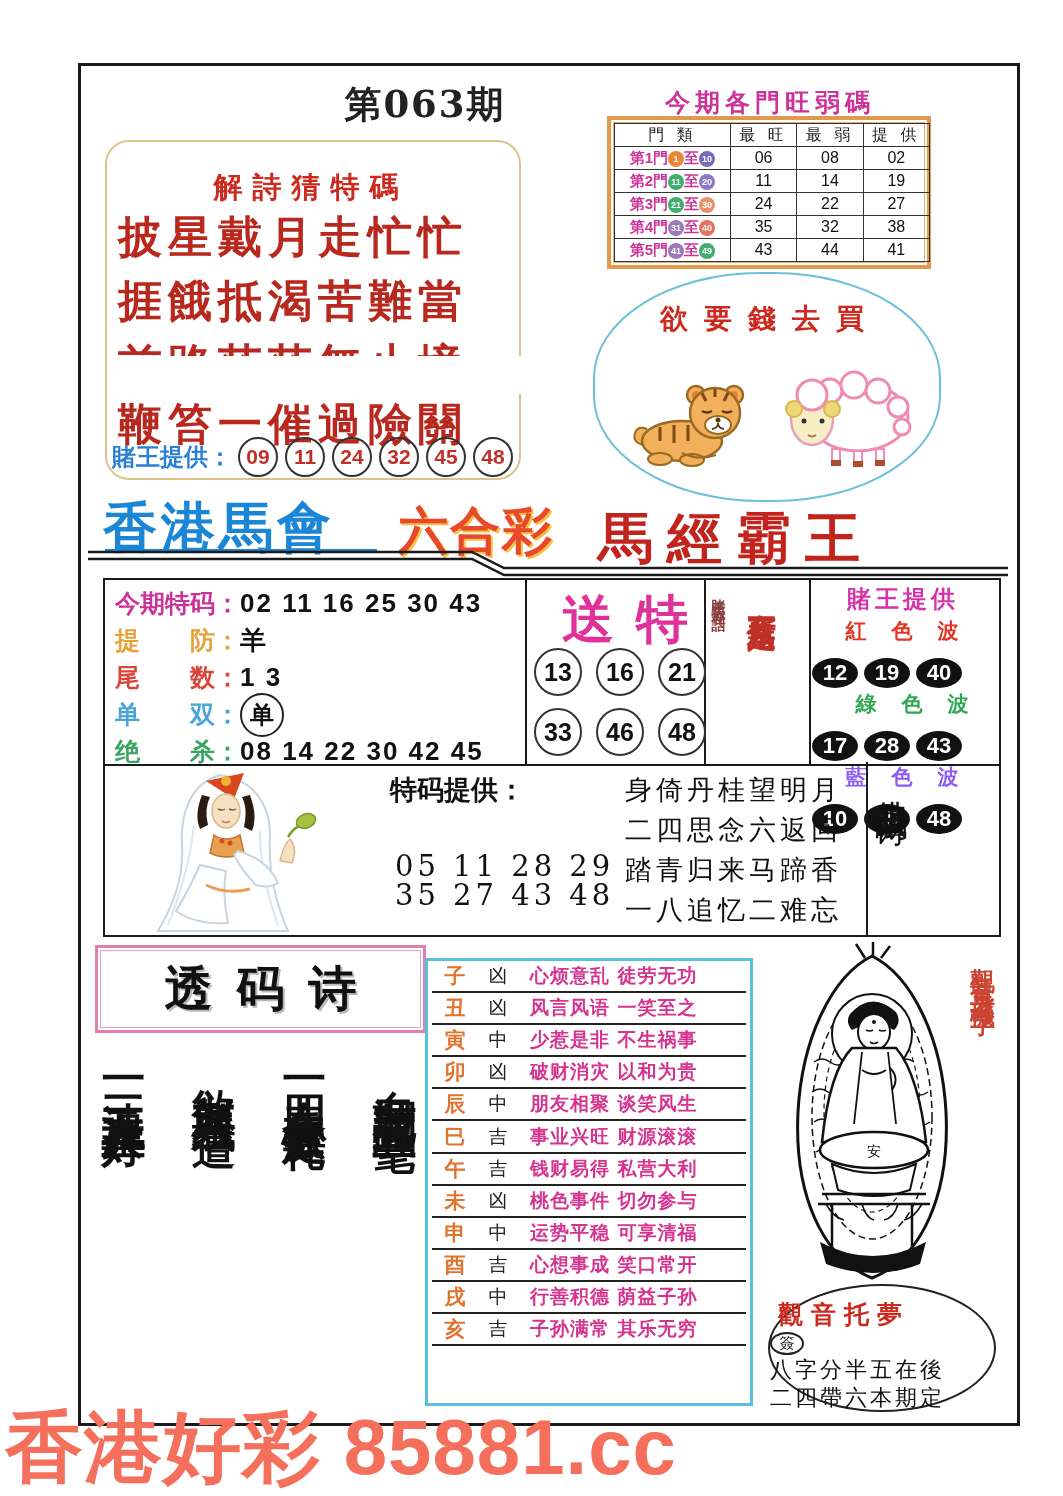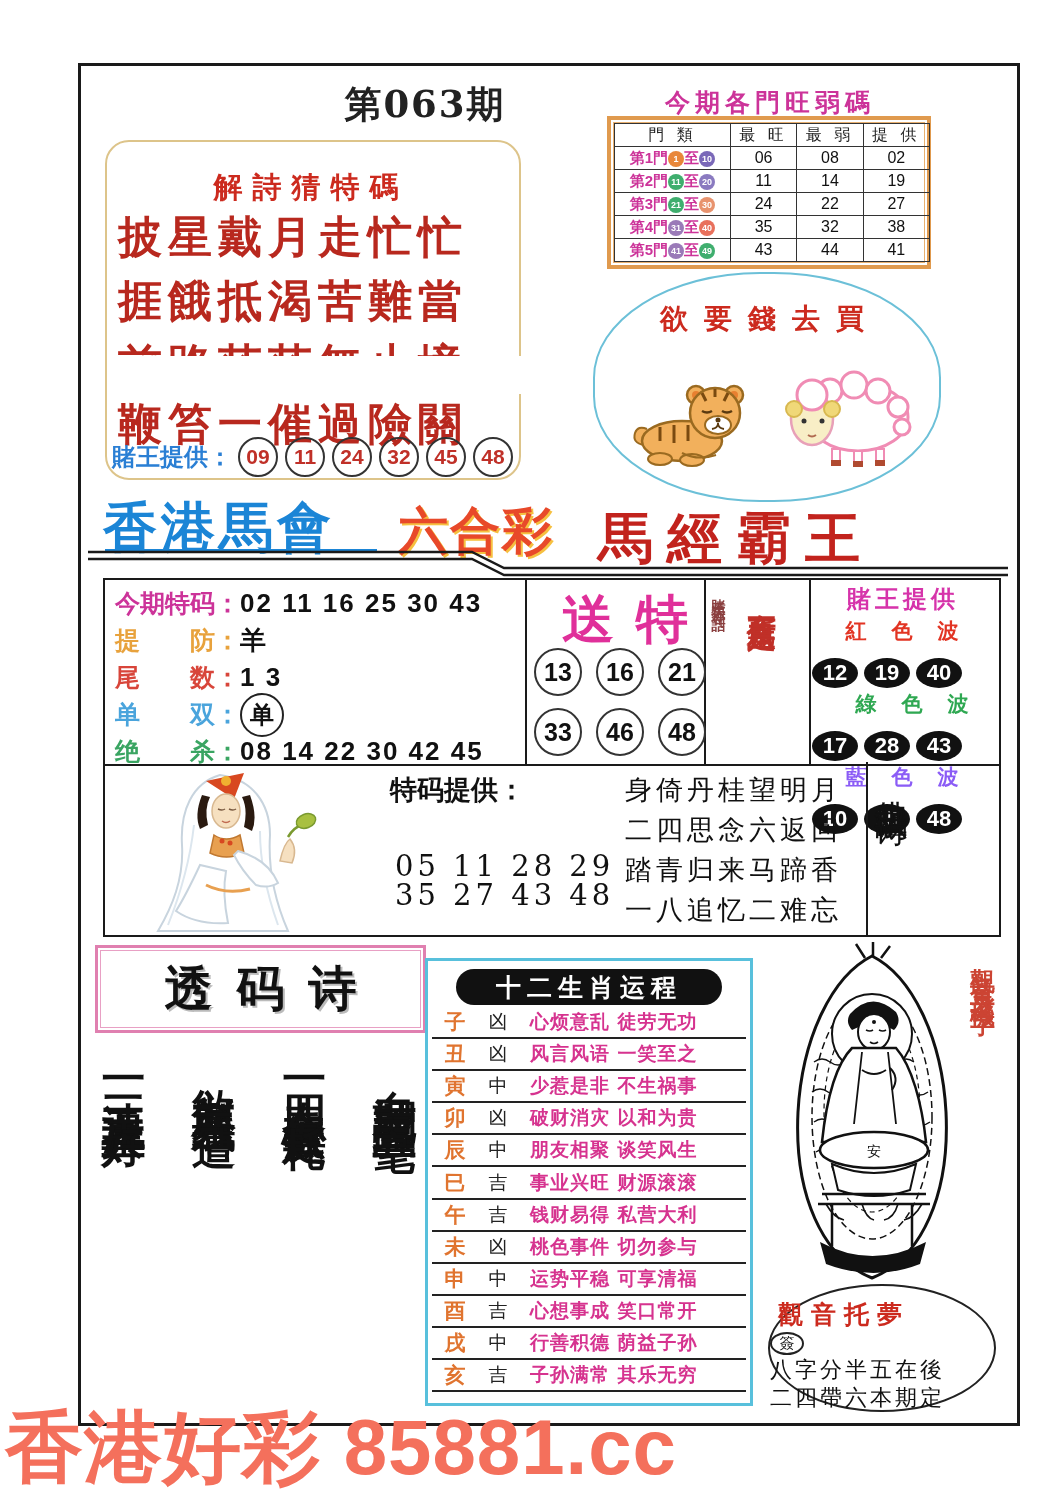--- a/index.html
+++ b/index.html
@@ -354,21 +354,20 @@
     <div id="touma-title">透码诗</div>
   </div>
   <div class="abs" id="touma-cols">
       <div class="touma-col">自調花露三五毫</div>
       <div class="touma-col">一四春心無處耗</div>
       <div class="touma-col">欲與興残三一遭</div>
       <div class="touma-col">一三連五真正好</div>
     </div>
 
   <div class="abs" id="zodiac">
-    <div id="zodiac-pill">十二生肖运程</div>
     <div id="zodiac-rows">
         <div class="z-row">
           <span class="z-branch">子</span>
           <span class="z-luck">凶</span>
           <span class="z-text">心烦意乱 徒劳无功</span>
         </div>
         <div class="z-row">
           <span class="z-branch">丑</span>
           <span class="z-luck">凶</span>
           <span class="z-text">风言风语 一笑至之</span>

